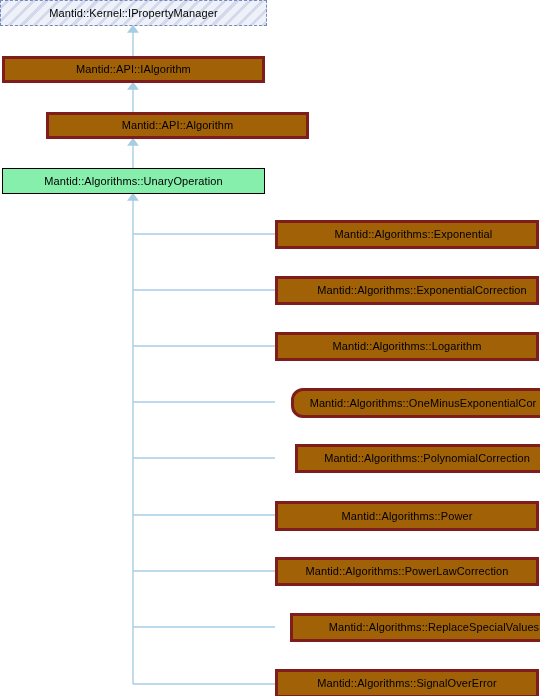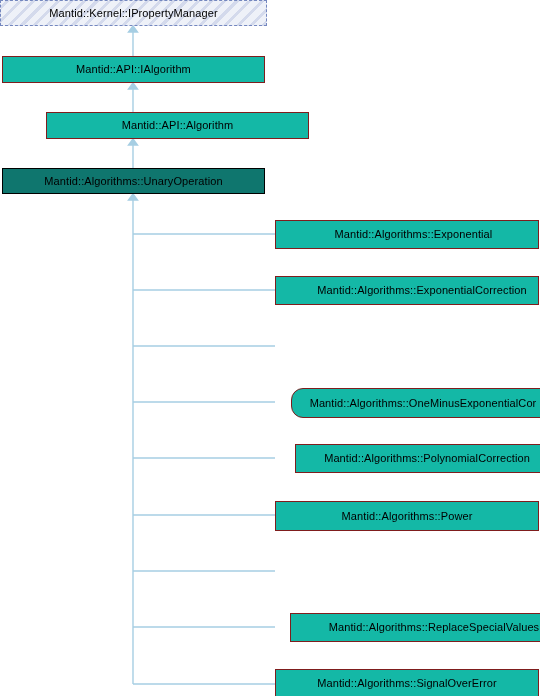--- a/index.html
+++ b/index.html
@@ -35,25 +35,25 @@
     align-items: center;
     justify-content: center;
     font-size: 11px;
     line-height: 1;
     color: #000000;
     white-space: nowrap;
     overflow: hidden;
     letter-spacing: 0.1px;
   }
   .node.filled {
-    background: #14b8a6;
-    border: 1px solid #7f1d1d;
+    background: #a16207;
+    border: 3px solid #7f1d1d;
   }
   .node.current {
-    background: #0f766e;
+    background: #86efac;
     border: 1px solid #000000;
   }
   .node.abstract {
     border: 1px dashed #7487bf;
     background-color: #eef1f8;
     background-image: repeating-linear-gradient(
         -45deg,
         rgba(116,135,191,0.22) 0px,
         rgba(116,135,191,0.22) 3px,
         rgba(255,255,255,0) 3px,
@@ -107,28 +107,34 @@
   <div class="node current" style="left: 2px; top: 168px; width: 263px; height: 26px;">
     <span class="label">Mantid::Algorithms::UnaryOperation</span>
   </div>
 
   <div class="node filled" style="left: 275px; top: 220px; width: 264px; height: 29px; padding-left: 13px;">
     <span class="label">Mantid::Algorithms::Exponential</span>
   </div>
   <div class="node filled" style="left: 275px; top: 276px; width: 264px; height: 29px; padding-left: 30px;">
     <span class="label">Mantid::Algorithms::ExponentialCorrection</span>
   </div>
+  <div class="node filled" style="left: 275px; top: 332px; width: 264px; height: 29px;">
+    <span class="label">Mantid::Algorithms::Logarithm</span>
+  </div>
   <div class="node filled" style="left: 291px; top: 388px; width: 264px; height: 30px; border-radius: 12px;">
     <span class="label">Mantid::Algorithms::OneMinusExponentialCor</span>
   </div>
   <div class="node filled" style="left: 275px; top: 444px; width: 264px; height: 29px; margin-left: 20px;">
     <span class="label">Mantid::Algorithms::PolynomialCorrection</span>
   </div>
   <div class="node filled" style="left: 275px; top: 501px; width: 264px; height: 30px;">
     <span class="label">Mantid::Algorithms::Power</span>
+  </div>
+  <div class="node filled" style="left: 275px; top: 557px; width: 264px; height: 29px;">
+    <span class="label">Mantid::Algorithms::PowerLawCorrection</span>
   </div>
   <div class="node filled" style="left: 290px; top: 613px; width: 288px; height: 29px;">
     <span class="label">Mantid::Algorithms::ReplaceSpecialValues</span>
   </div>
   <div class="node filled" style="left: 275px; top: 669px; width: 264px; height: 29px;">
     <span class="label">Mantid::Algorithms::SignalOverError</span>
   </div>
 
 </div>
 

